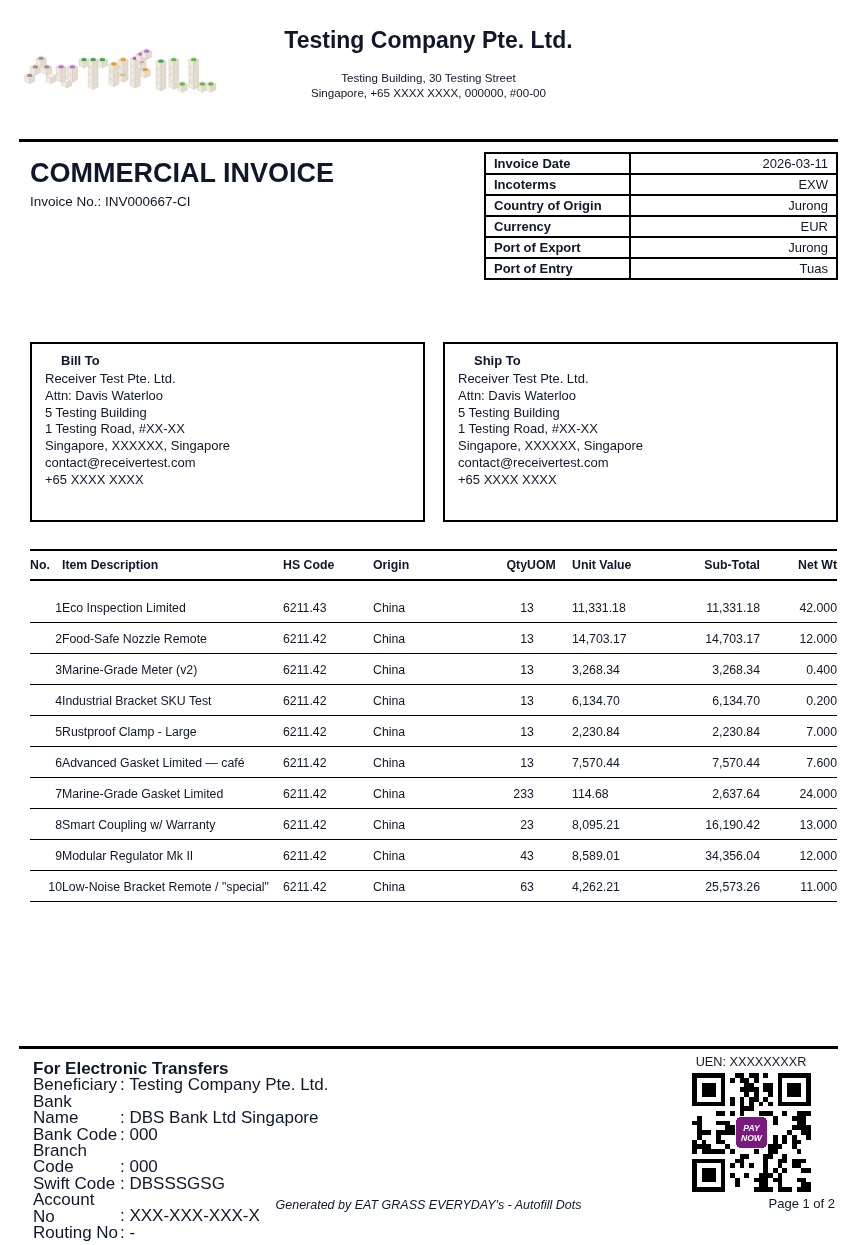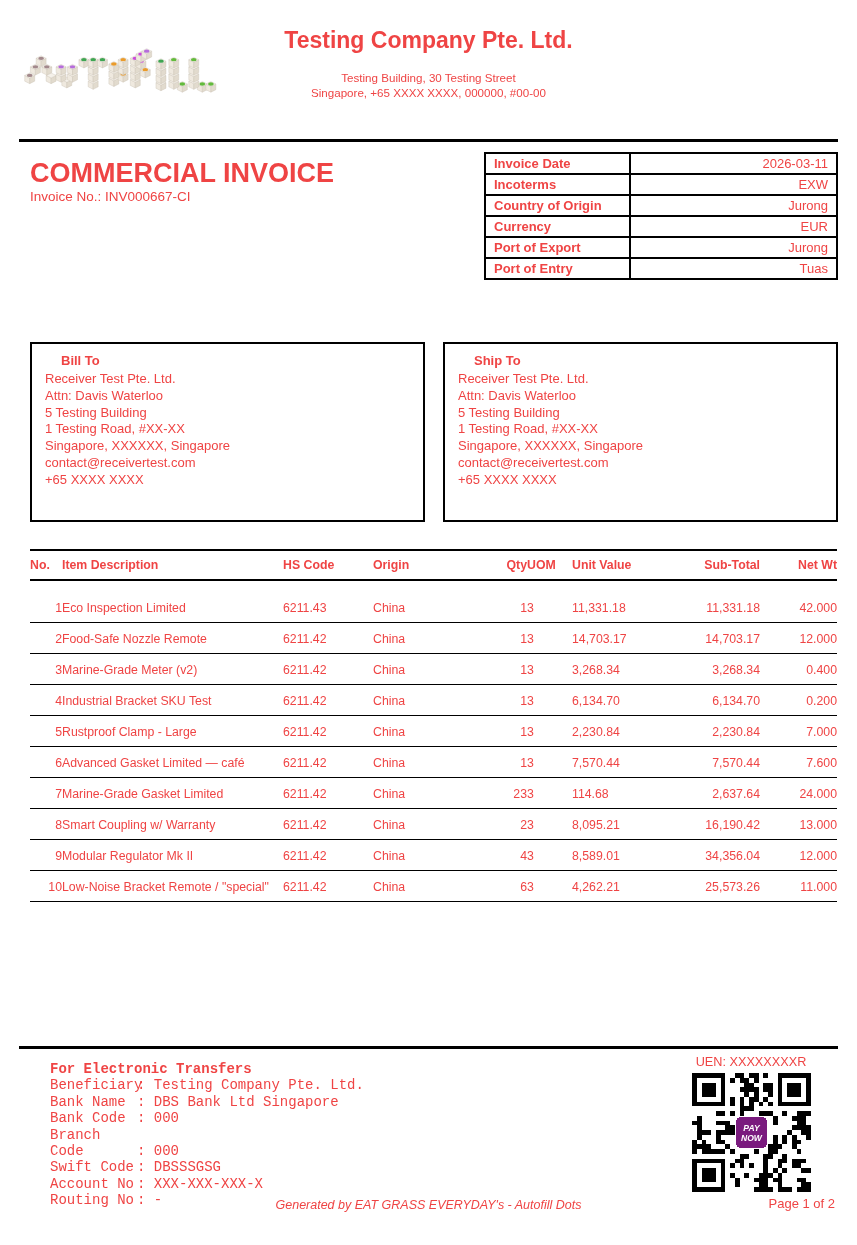--- a/index.html
+++ b/index.html
@@ -1,31 +1,31 @@
 <!DOCTYPE html>
 <html><head>
 <meta charset="utf-8">
 <style>
   * { box-sizing: border-box; }
   html,body { margin:0; padding:0; background:#fff; }
   .page {
     position:relative; width:857px; height:1245px; background:#fff;
-    font-family:"Liberation Sans","DejaVu Sans",sans-serif; color:#ef4444; overflow:hidden;
+    font-family:"Liberation Sans","DejaVu Sans",sans-serif; color:#0f172a; overflow:hidden;
   }
   
   .header { position:relative; height:139px; }
   .logo-svg { position:absolute; left:24px; top:34px; width:214px; height:80px; }
   .header-center { text-align:center; padding-top:27px; }
   .company-name { margin:0; font-size:23px; font-weight:bold; letter-spacing:0; }
   .header-sub { margin-top:16px; font-size:11.6px; line-height:15px; }
   .rule-thick { height:3px; background:#000; margin:0 19px; }
   
   .info-row { display:flex; justify-content:space-between; align-items:flex-start; margin:10px 19px 0 30px; }
   .doc-title { margin:6px 0 0; font-size:27px; font-weight:bold; }
-  .invoice-no { font-size:13.5px; }
+  .invoice-no { margin-top:5px; font-size:13.5px; }
   .meta-table { border-collapse:collapse; width:354px; font-size:13px; }
   .meta-table td { border:2px solid #000; padding:2px 8px; height:21px; }
   .meta-label { font-weight:bold; width:145px; }
   .meta-value { text-align:right; }
   
   .addresses { display:flex; gap:18px; margin:62px 19px 0 30px; }
   .addr-box { width:395px; height:180px; border:2px solid #000; padding:9px 13px; font-size:13px; }
   .addr-title { font-weight:bold; margin-bottom:3px;padding-left:16px; }
   .addr-lines div { line-height:16.8px; }
   
@@ -40,21 +40,21 @@
   th.col-1, td.col-1 { text-align:left; padding-left:5px; padding-right:16px; }
   th.col-2, td.col-2 { text-align:left; padding-left:2px; }
   th.col-3, td.col-3 { text-align:left; padding-left:2px; }
   th.col-4, td.col-4 { text-align:right; padding-right:4px; }
   th.col-5, td.col-5 { text-align:left; padding-left:7px; }
   th.col-6, td.col-6 { text-align:left; padding-right:3px; }
   th.col-7, td.col-7 { text-align:right; padding-right:2px; }
   th.col-8, td.col-8 { text-align:right; padding-right:5px; }
   
   .footer-rule { position:absolute; left:19px; right:19px; top:1046px; height:3px; background:#000; }
-  .bank { position:absolute; left:50px; top:1061px; font-size:14px; line-height:16.4px;font-family:Liberation Mono, monospace; }
+  .bank { position:absolute; left:33px; top:1061px; font-size:17px; line-height:16.4px; }
   .bank-title { font-weight:bold; }
   .bank-row .bl { display:inline-block; width:87px; }
   .qr-wrap { position:absolute; left:689px; top:1055px; width:124px; text-align:center; }
   .qr-caption { font-size:12.7px; margin-bottom:4px; white-space:nowrap; }
   .qr-svg { display:block; margin:0 auto; width:119px; height:119px; }
   .page-label { position:absolute; right:22px; top:1196px; font-size:13px; }
   .generated { position:absolute; left:0; width:100%; top:1198px; text-align:center; font-style:italic; font-size:12.5px; }
 </style>
 </head>
 <body>

